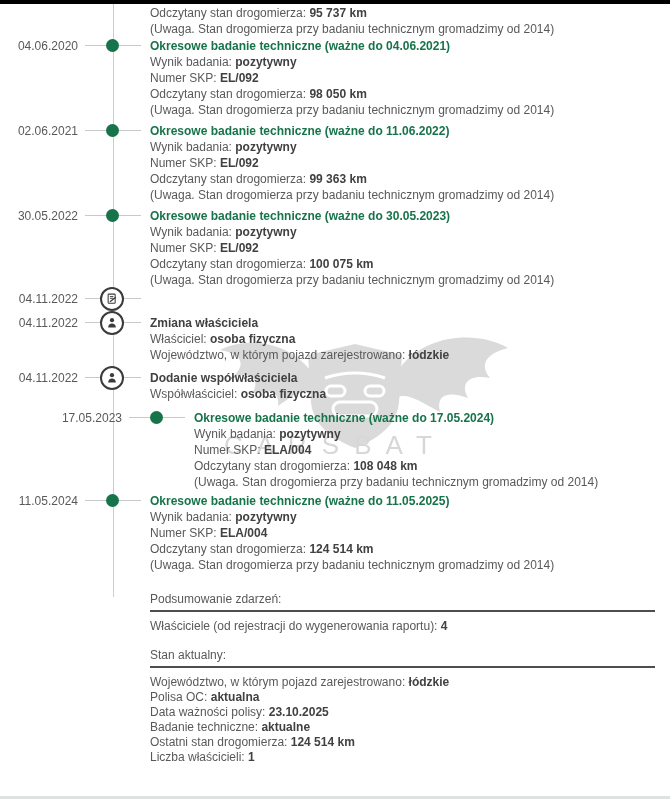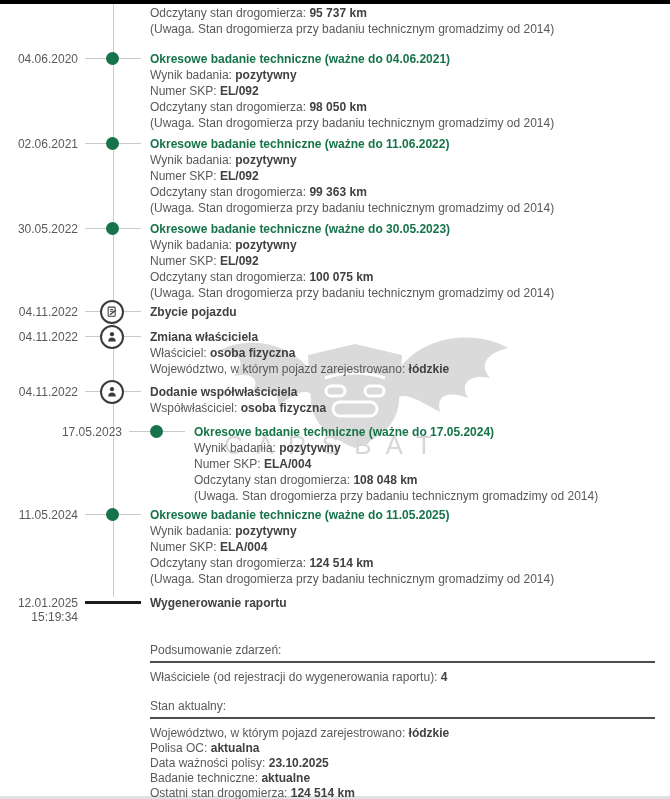--- a/index.html
+++ b/index.html
@@ -4,21 +4,21 @@
 <style>
   html,body{margin:0;padding:0;}
   body{width:670px;height:799px;background:#fff;position:relative;overflow:hidden;
        font-family:"Liberation Sans",sans-serif;}
   .top-bar{height:4px;background:#000;}
   .bottom-bar{position:absolute;left:0;right:0;bottom:0;height:3px;background:#dfe2e2;}
   .watermark{position:absolute;left:190px;top:328px;width:330px;height:135px;z-index:0;pointer-events:none;}
   .timeline{position:relative;z-index:1;padding-top:1px;}
   .vline{position:absolute;left:113px;top:0;width:1px;height:593px;background:#ccc;}
   .event{display:flex;position:relative;}
-  #events .event:nth-child(1){margin-bottom:14px;}
+  #events .event:nth-child(1){margin-bottom:1px;}
   #events .event:nth-child(2){margin-bottom:5px;}
   #events .event:nth-child(3){margin-bottom:5px;}
   #events .event:nth-child(4){margin-bottom:3px;}
   #events .event:nth-child(5){margin-bottom:9px;}
   #events .event:nth-child(6){margin-bottom:7px;}
   #events .event:nth-child(7){margin-bottom:8px;}
   #events .event:nth-child(8){margin-bottom:3px;padding-left:44px;}
   #events .event:nth-child(9){margin-bottom:8px;}
   .event-date{width:78px;flex:none;text-align:right;font-size:12px;color:#58595b;
               line-height:14px;padding-top:1px;}
@@ -154,24 +154,20 @@
       <span class="icon-circle m-doc">
         <svg width="14" height="14" viewBox="0 0 20 20">
           <rect x="4.5" y="3" width="10" height="13" rx="1" fill="none" stroke="#3b3b3b" stroke-width="1.5"></rect>
           <line x1="7" y1="6.5" x2="12" y2="6.5" stroke="#3b3b3b" stroke-width="1.3"></line>
           <line x1="7" y1="9" x2="12" y2="9" stroke="#3b3b3b" stroke-width="1.3"></line>
           <line x1="7.5" y1="13.5" x2="15" y2="8" stroke="#3b3b3b" stroke-width="1.8" stroke-linecap="round"></line>
         </svg>
       </span>
 
     </div>
-    <div class="event-content">
-      <div class="event-title">Zbycie pojazdu</div>
-      <div class="event-rows"></div>
-    </div>
   </div>
       <div class="event">
     <div class="event-date">
       <span class="d">04.11.2022</span>
       <span class="t"></span>
     </div>
     <div class="event-marker">
       <span class="connector"></span>
 
       <span class="icon-circle m-person">
@@ -244,34 +240,20 @@
 
     </div>
     <div class="event-content">
       <div class="event-title green">Okresowe badanie techniczne (ważne do 11.05.2025)</div>
       <div class="event-rows">
             <div class="line"><span>Wynik badania:</span> <span class="value">pozytywny</span></div>
             <div class="line"><span>Numer SKP:</span> <span class="value">ELA/004</span></div>
             <div class="line"><span>Odczytany stan drogomierza:</span> <span class="value">124 514 km</span></div>
             <div class="line"><span>(Uwaga. Stan drogomierza przy badaniu technicznym gromadzimy od 2014)</span></div>
           </div>
-    </div>
-  </div>
-      <div class="event">
-    <div class="event-date">
-      <span class="d">12.01.2025</span>
-      <span class="t">15:19:34</span>
-    </div>
-    <div class="event-marker">
-
-      <span class="black-line m-report"></span>
-    </div>
-    <div class="event-content">
-      <div class="event-title">Wygenerowanie raportu</div>
-      <div class="event-rows"></div>
     </div>
   </div>
     </div>
 </div>
 
 <div class="summary">
   <section class="summary-section">
     <div class="section-heading">Podsumowanie zdarzeń:</div>
     <div class="section-rows" id="summary-rows">
         <div class="line"><span>Właściciele (od rejestracji do wygenerowania raportu):</span> <span class="value">4</span></div>

